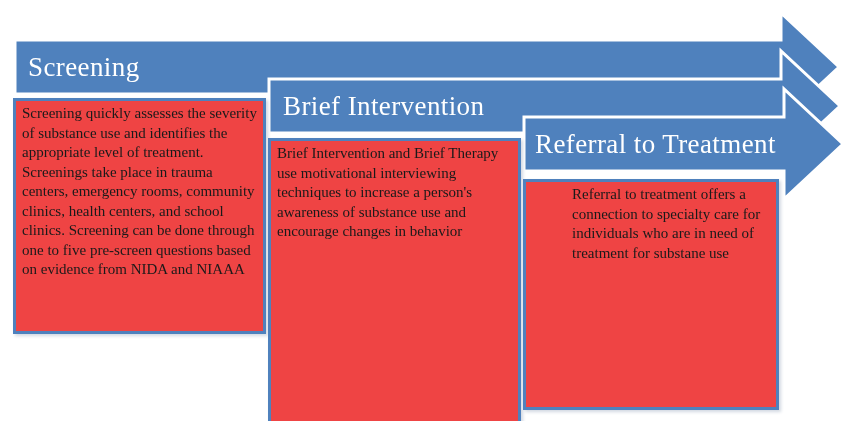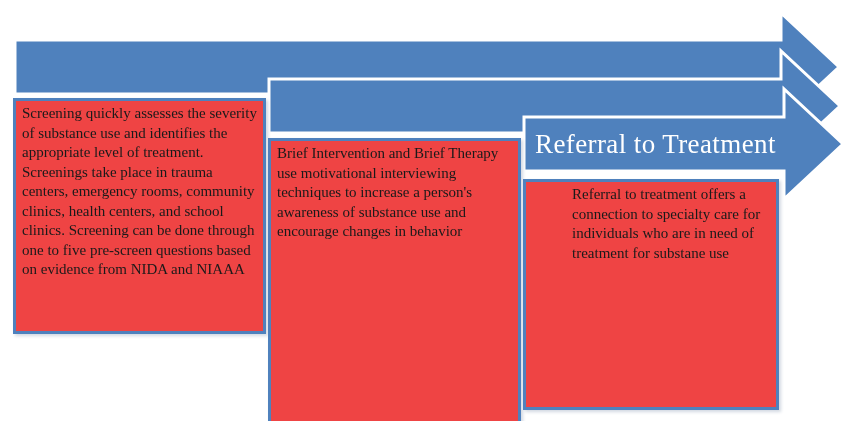--- a/index.html
+++ b/index.html
@@ -64,21 +64,23 @@
 
   <svg class="arrow-layer" viewBox="0 0 850 421" xmlns="http://www.w3.org/2000/svg">
 
     <polygon points="15,40 781,40 781,13 839,67 781,121 781,94 15,94" stroke="#ffffff" stroke-width="3" stroke-linejoin="miter" fill="#4f81bd"></polygon>
 
     <polygon points="269,79 781,79 781,51 840,106 781,161 781,133 269,133" stroke="#ffffff" stroke-width="3" stroke-linejoin="miter" fill="#4f81bd"></polygon>
 
     <polygon points="524,117 784,117 784,89 843,144 784,199 784,171 524,171" stroke="#ffffff" stroke-width="3" stroke-linejoin="miter" fill="#4f81bd"></polygon>
   </svg>
 
+  <div class="band-label label-screening">Screening</div>
 
+  <div class="band-label label-brief">Brief Intervention</div>
 
   <div class="band-label label-referral">Referral to Treatment</div>
 
   <div class="textbox box-screening">
     <p>Screening quickly assesses the severity of substance use and identifies the appropriate level of treatment. Screenings take place in trauma centers, emergency rooms, community clinics, health centers, and school clinics. Screening can be done through one to five pre-screen questions based on evidence from NIDA and NIAAA</p>
   </div>
 
   <div class="textbox box-brief">
     <p>Brief Intervention and Brief Therapy use motivational interviewing techniques to increase a person's awareness of substance use and encourage changes in behavior</p>
   </div>

